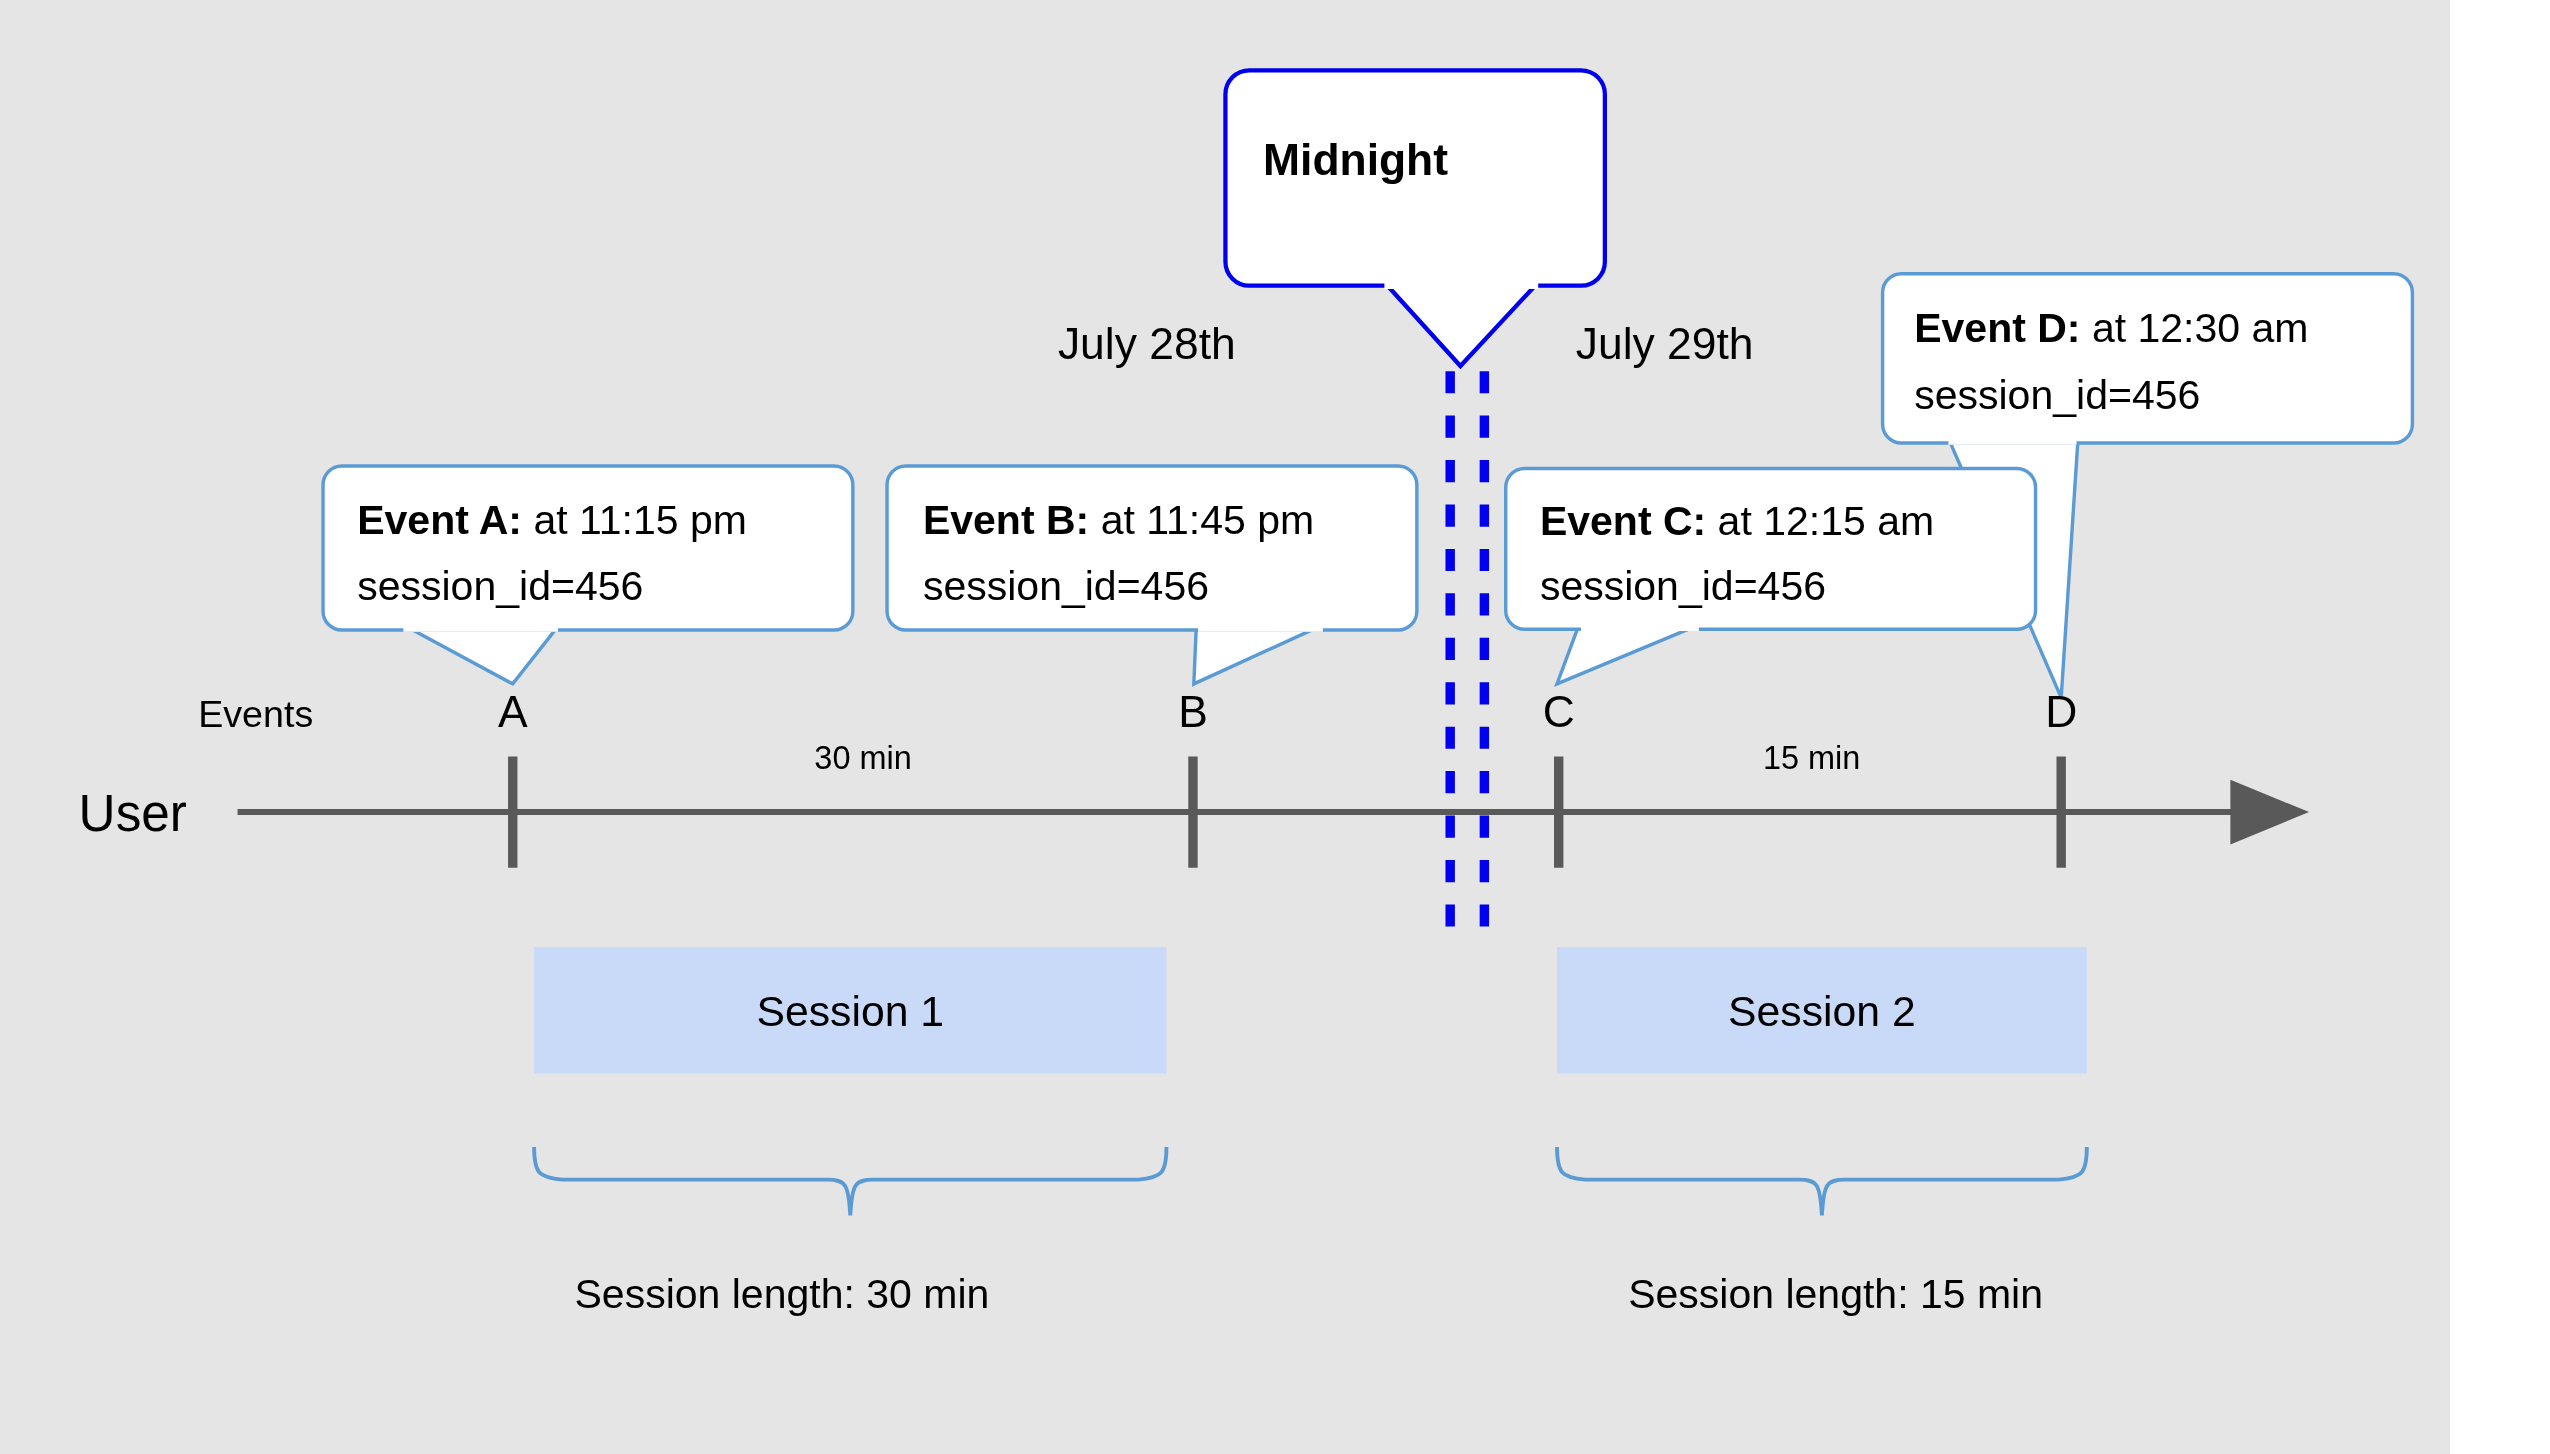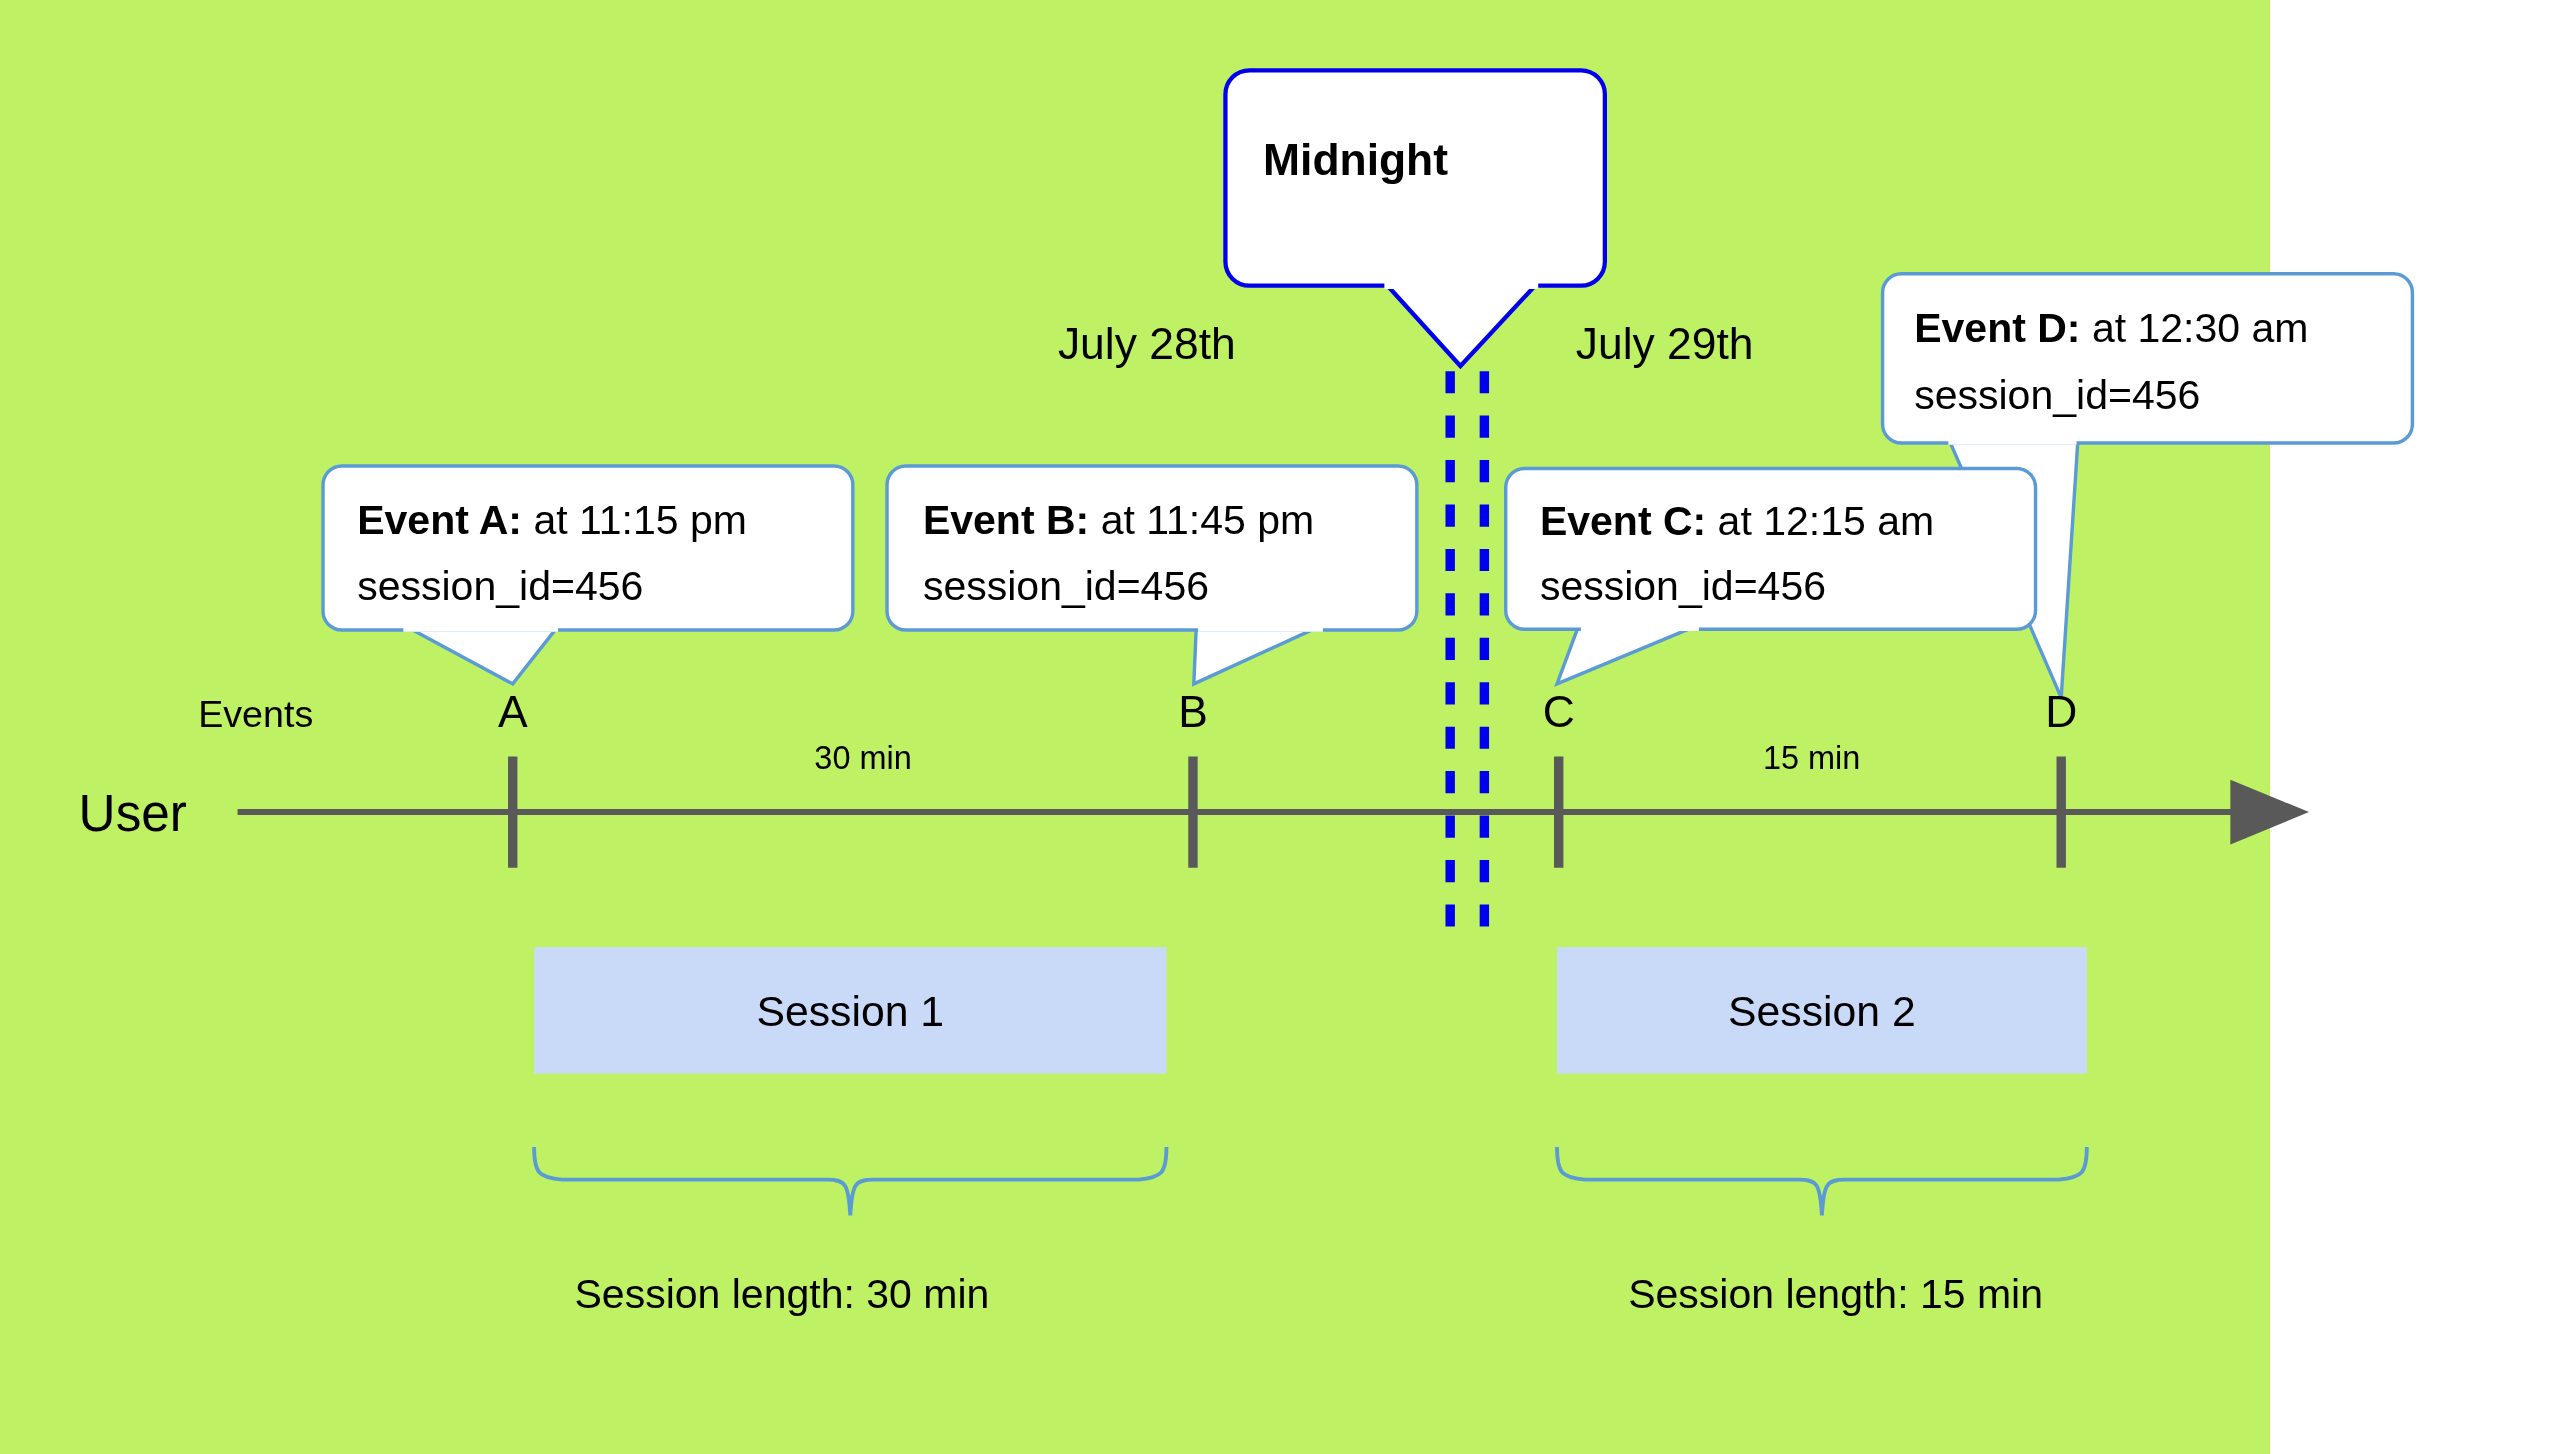--- a/index.html
+++ b/index.html
@@ -9,23 +9,23 @@
     background: #ffffff;
   }
   body {
     width: 2550px;
     height: 1455px;
     overflow: hidden;
     font-family: "Liberation Sans", sans-serif;
   }
   #stage {
     position: relative;
-    width: 2270px;
+    width: 2450px;
     height: 1455px;
-    background: #bef264;
+    background: #e5e5e5;
     text-decoration: underline;
   }
   svg#diagram {
     position: absolute;
     left: 0;
     top: 0;
     width: 2550px;
     height: 1455px;
   }
   .callout-box {

